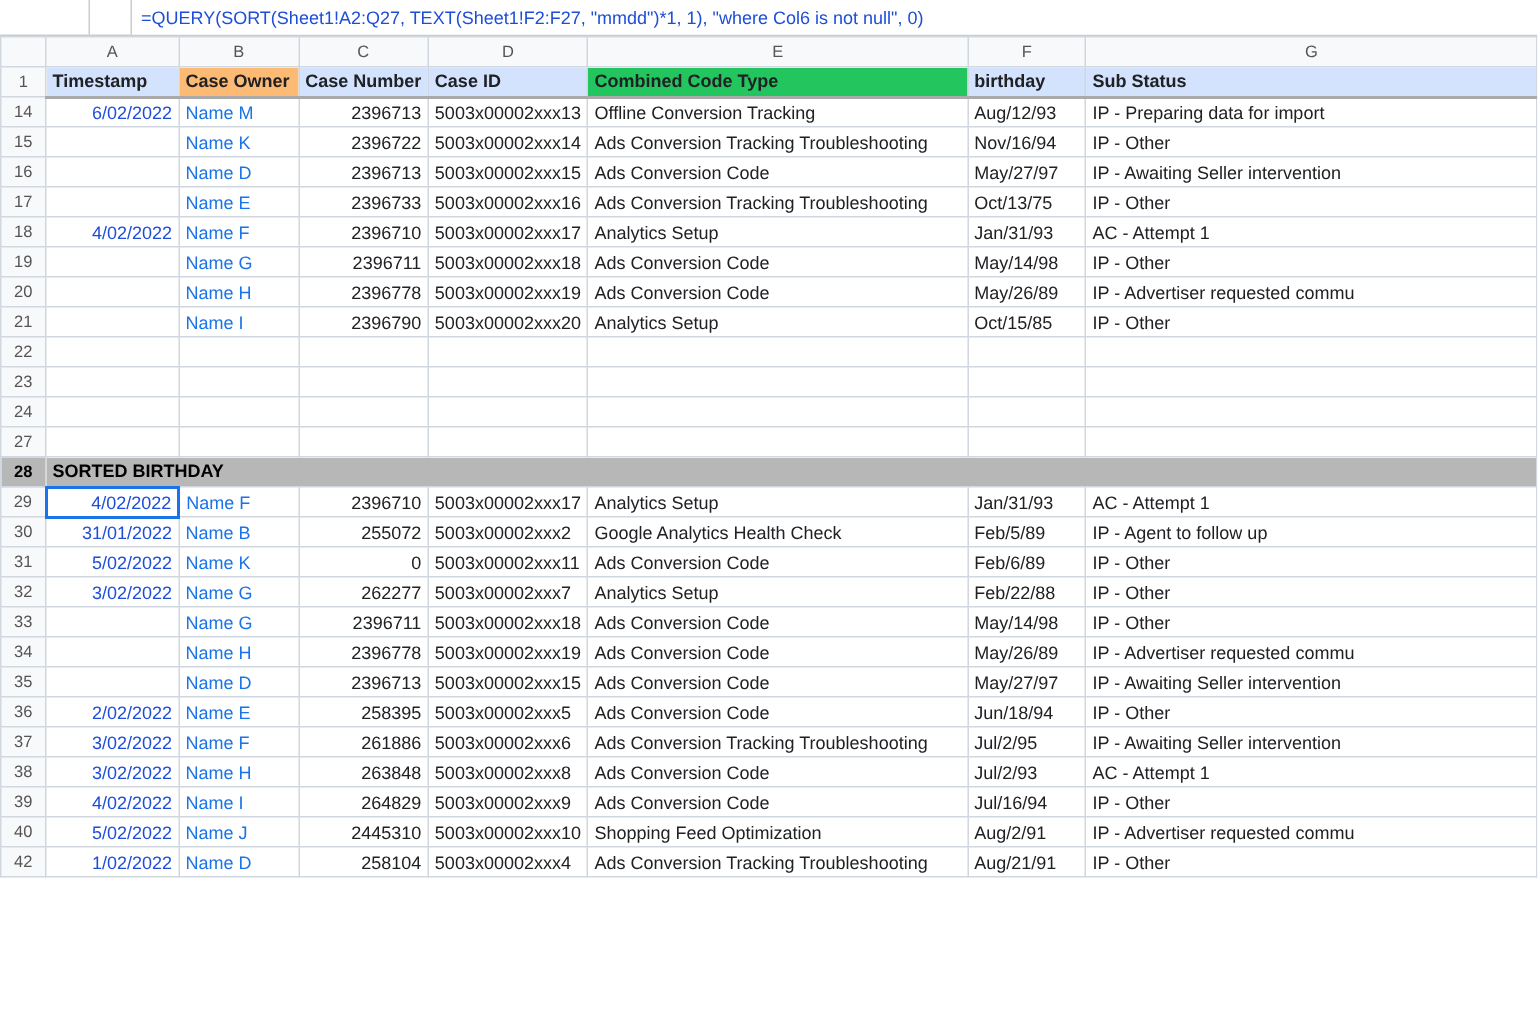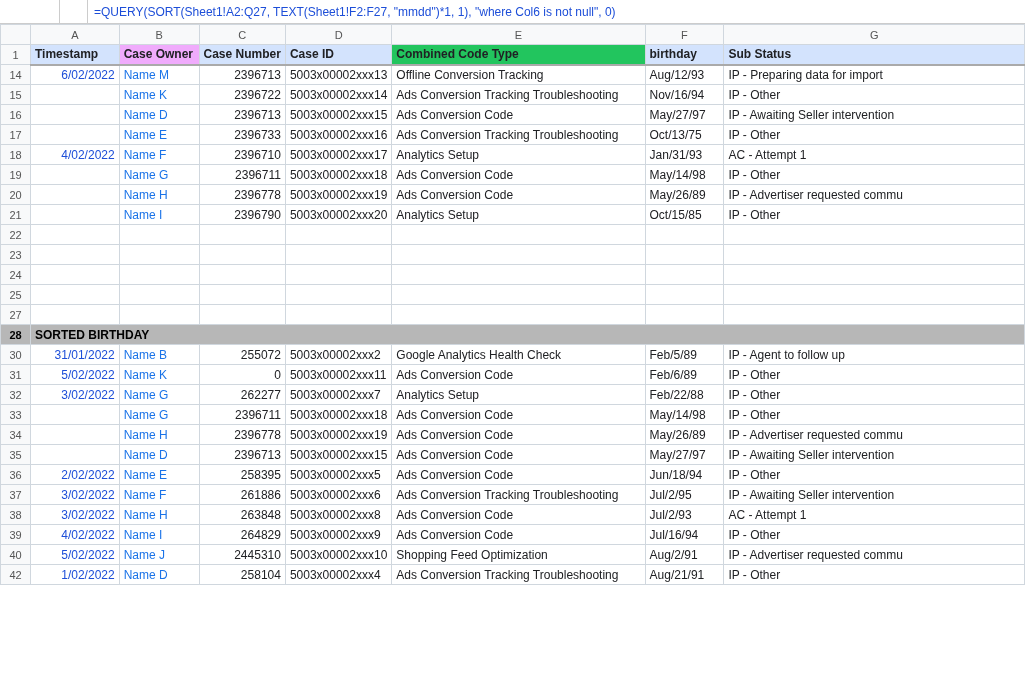--- a/index.html
+++ b/index.html
@@ -164,21 +164,21 @@
         <th class="col-header">D</th>
         <th class="col-header">E</th>
         <th class="col-header">F</th>
         <th class="col-header">G</th>
       </tr>
     </thead>
     <tbody id="sheet-body">
     <tr>
           <td class="row-num">1</td>
           <td class="cell" style="background: rgb(211, 227, 253); font-weight: bold; border-bottom: 2px solid rgb(170, 170, 170);">Timestamp</td>
-          <td class="cell" style="background: #f0abfc; font-weight: bold; border-bottom: 2px solid rgb(170, 170, 170); margin-left: 37px;">Case Owner</td>
+          <td class="cell" style="background: #fdba74; font-weight: bold; border-bottom: 2px solid rgb(170, 170, 170); margin-left: 37px;">Case Owner</td>
           <td class="cell" style="background: rgb(211, 227, 253); font-weight: bold; border-bottom: 2px solid rgb(170, 170, 170);">Case Number</td>
           <td class="cell" style="background: rgb(211, 227, 253); font-weight: bold; border-bottom: 2px solid rgb(170, 170, 170);">Case ID</td>
           <td class="cell" style="background: #22c55e; font-weight: bold; border-bottom: 2px solid rgb(170, 170, 170);">Combined Code Type</td>
           <td class="cell" style="background: rgb(211, 227, 253); font-weight: bold; border-bottom: 2px solid rgb(170, 170, 170);">birthday</td>
           <td class="cell" style="background: rgb(211, 227, 253); font-weight: bold; border-bottom: 2px solid rgb(170, 170, 170);">Sub Status</td>
         </tr>
         <tr>
           <td class="row-num">14</td>
           <td class="cell timestamp">6/02/2022</td>
           <td class="cell name">Name M</td>
@@ -282,42 +282,42 @@
           <td class="row-num">24</td>
           <td class="cell empty"></td>
           <td class="cell empty"></td>
           <td class="cell empty"></td>
           <td class="cell empty"></td>
           <td class="cell empty"></td>
           <td class="cell empty"></td>
           <td class="cell empty"></td>
         </tr>
         <tr>
-          <td class="row-num">25</td>
-          <td class="cell empty"></td>
-          <td class="cell empty"></td>
-          <td class="cell empty"></td>
-          <td class="cell empty"></td>
-          <td class="cell empty"></td>
-          <td class="cell empty"></td>
-          <td class="cell empty"></td>
-        </tr>
-        <tr>
           <td class="row-num">27</td>
           <td class="cell empty"></td>
           <td class="cell empty"></td>
           <td class="cell empty"></td>
           <td class="cell empty"></td>
           <td class="cell empty"></td>
           <td class="cell empty"></td>
           <td class="cell empty"></td>
         </tr>
         <tr class="section-header">
           <td class="row-num">28</td>
           <td class="cell" colspan="7">SORTED BIRTHDAY</td>
+        </tr>
+        <tr>
+          <td class="row-num">29</td>
+          <td class="cell timestamp selected">4/02/2022</td>
+          <td class="cell name">Name F</td>
+          <td class="cell number">2396710</td>
+          <td class="cell">5003x00002xxx17</td>
+          <td class="cell">Analytics Setup</td>
+          <td class="cell">Jan/31/93</td>
+          <td class="cell">AC - Attempt 1</td>
         </tr>
         <tr>
           <td class="row-num">30</td>
           <td class="cell timestamp">31/01/2022</td>
           <td class="cell name">Name B</td>
           <td class="cell number">255072</td>
           <td class="cell">5003x00002xxx2</td>
           <td class="cell">Google Analytics Health Check</td>
           <td class="cell">Feb/5/89</td>
           <td class="cell">IP - Agent to follow up</td>

